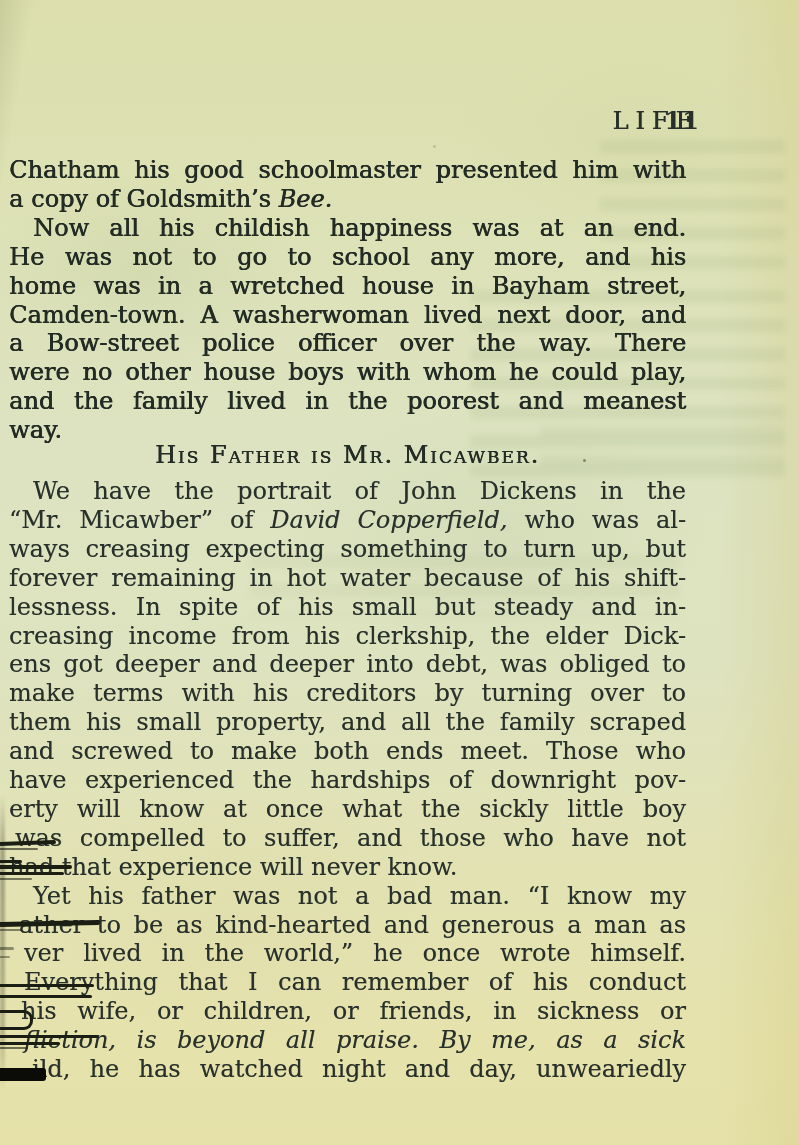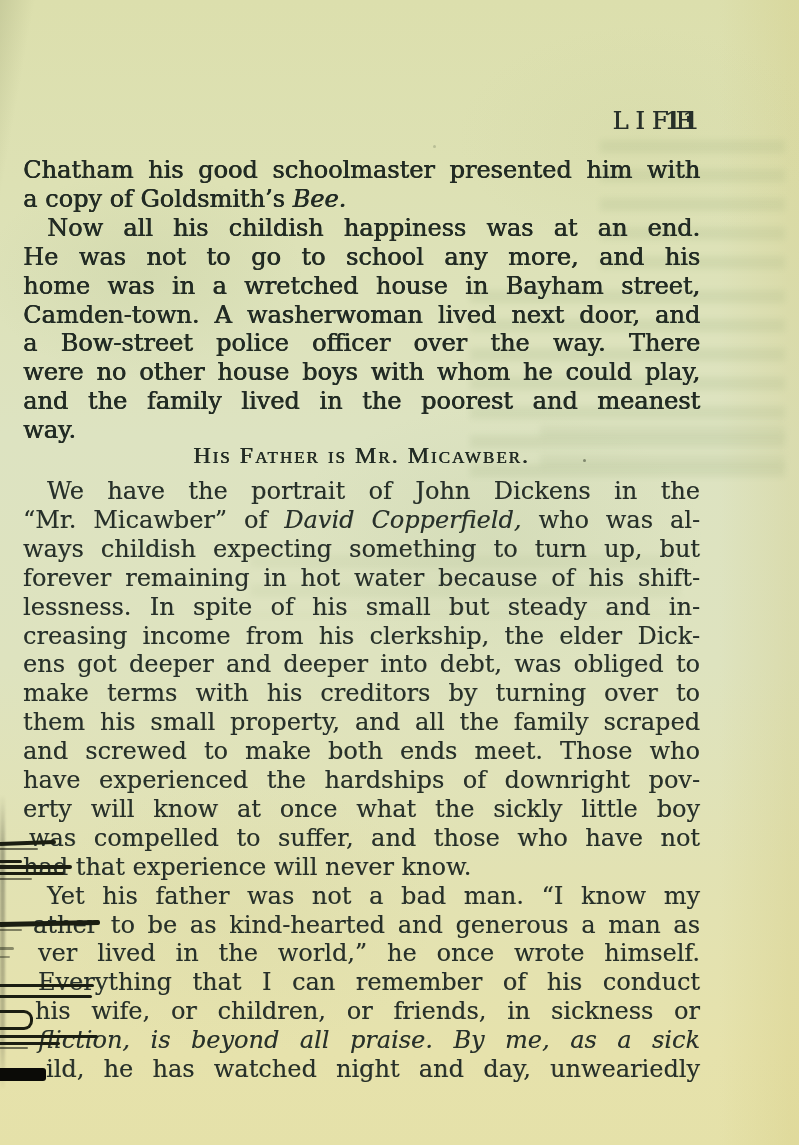--- a/index.html
+++ b/index.html
@@ -23,31 +23,31 @@
       radial-gradient(300px 190px at 62% 47%, rgba(140,165,125,0.10), rgba(0,0,0,0) 70%),
       radial-gradient(260px 160px at 80% 12%, rgba(200,205,150,0.18), rgba(0,0,0,0) 70%),
       radial-gradient(280px 200px at 30% 80%, rgba(205,200,140,0.12), rgba(0,0,0,0) 70%);
   }
   .ghost{position:absolute;pointer-events:none;filter:blur(3px);opacity:.45;
     background:repeating-linear-gradient(180deg, rgba(148,168,118,.34) 0 13px, rgba(148,168,118,0) 13px 29px);}
   .pagehead{position:absolute;top:106px;left:23px;width:677px;height:30px;line-height:30px;font-size:24px;}
   .title{position:absolute;left:0;right:0;text-align:right;letter-spacing:7px;
     text-shadow:.5px 0 0 currentColor;}
   .pagenum{position:absolute;right:0;font-weight:bold;letter-spacing:1px;}
-  .column{position:absolute;top:156px;left:23px;width:677px;}
+  .column{position:absolute;top:156px;left:9px;width:677px;}
   .line{box-sizing:border-box;width:100%;font-size:24px;line-height:28.9px;
     text-shadow:.3px .2px .4px rgba(30,40,30,.45);white-space:normal;}
   .line.j{text-align:justify;text-align-last:justify;}
   .line.nj{text-align:right;text-align-last:left;}
   .line.indent{text-indent:24px;}
   .line.heavy{text-shadow:.6px 0 0 currentColor, .3px .2px .5px rgba(25,35,25,.5);color:#222b24;}
   .line em{font-style:italic;}
   .sect{font-size:24px;line-height:28.9px;margin:-4px 0 7px;text-align:center;
     font-variant:small-caps;letter-spacing:2px;color:#232c25;
-    text-shadow:.5px 0 0 currentColor, .3px .2px .5px rgba(25,35,25,.5);font-family:Liberation Serif, serif;}
+    text-shadow:.5px 0 0 currentColor, .3px .2px .5px rgba(25,35,25,.5);}
   .art{position:absolute;left:0;background:#1b1e12;border-radius:0 2px 2px 0;}
   .art-open{position:absolute;left:0;background:transparent;border:3.5px solid #1b1e12;
     border-left:0;border-radius:0 9px 9px 0;}
   .art-heavy{position:absolute;left:0;background:#0b0b07;border-radius:0 3px 3px 0;}
   .edge-smudge{position:absolute;left:0;top:795px;width:5px;height:295px;
     background:linear-gradient(180deg, rgba(20,22,14,0) 0%, rgba(20,22,14,.30) 20%, rgba(20,22,14,.22) 80%, rgba(20,22,14,0) 100%);
     filter:blur(1px);}
   .speck{position:absolute;width:3px;height:3px;border-radius:50%;background:rgba(60,70,50,.55);}
 </style>
 </head>
@@ -72,21 +72,21 @@
       <div class="line j heavy"><span>He was not to go to school any more, and his</span></div>
       <div class="line j heavy"><span>home was in a wretched house in Bayham street,</span></div>
       <div class="line j heavy"><span>Camden-town. A washerwoman lived next door, and</span></div>
       <div class="line j heavy"><span>a Bow-street police officer over the way. There</span></div>
       <div class="line j heavy"><span>were no other house boys with whom he could play,</span></div>
       <div class="line j heavy"><span>and the family lived in the poorest and meanest</span></div>
       <div class="line nj heavy"><span>way.</span></div>
       <div class="sect">His Father is Mr. Micawber.</div>
       <div class="line j indent"><span>We have the portrait of John Dickens in the</span></div>
       <div class="line j"><span>“Mr. Micawber” of </span><em>David Copperfield,</em><span> who was al-</span></div>
-      <div class="line j"><span>ways childish expecting something to turn up, but</span></div>
+      <div class="line j"><span>ways creasing expecting something to turn up, but</span></div>
       <div class="line j"><span>forever remaining in hot water because of his shift-</span></div>
       <div class="line j"><span>lessness. In spite of his small but steady and in-</span></div>
       <div class="line j"><span>creasing income from his clerkship, the elder Dick-</span></div>
       <div class="line j"><span>ens got deeper and deeper into debt, was obliged to</span></div>
       <div class="line j"><span>make terms with his creditors by turning over to</span></div>
       <div class="line j"><span>them his small property, and all the family scraped</span></div>
       <div class="line j"><span>and screwed to make both ends meet. Those who</span></div>
       <div class="line j"><span>have experienced the hardships of downright pov-</span></div>
       <div class="line j"><span>erty will know at once what the sickly little boy</span></div>
       <div class="line j" style="padding-left: 6px;"><span>was compelled to suffer, and those who have not</span></div>

